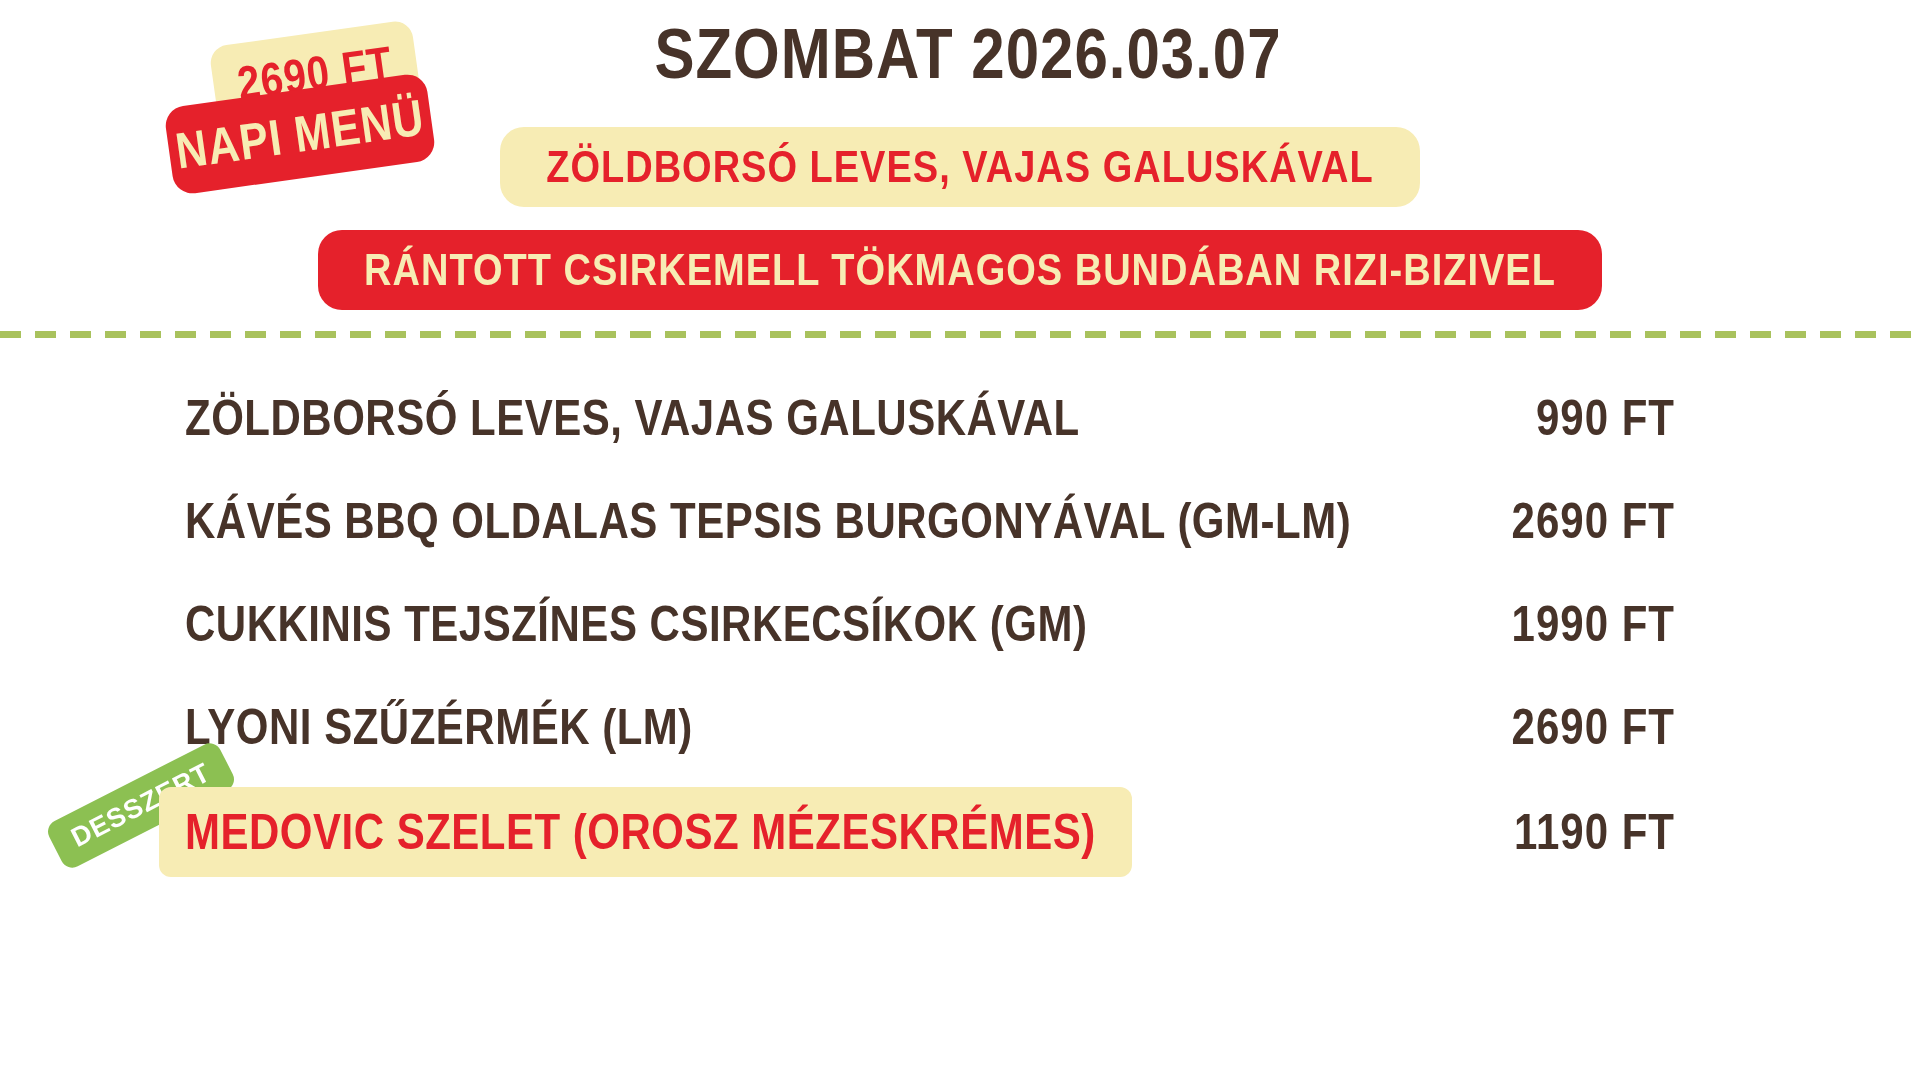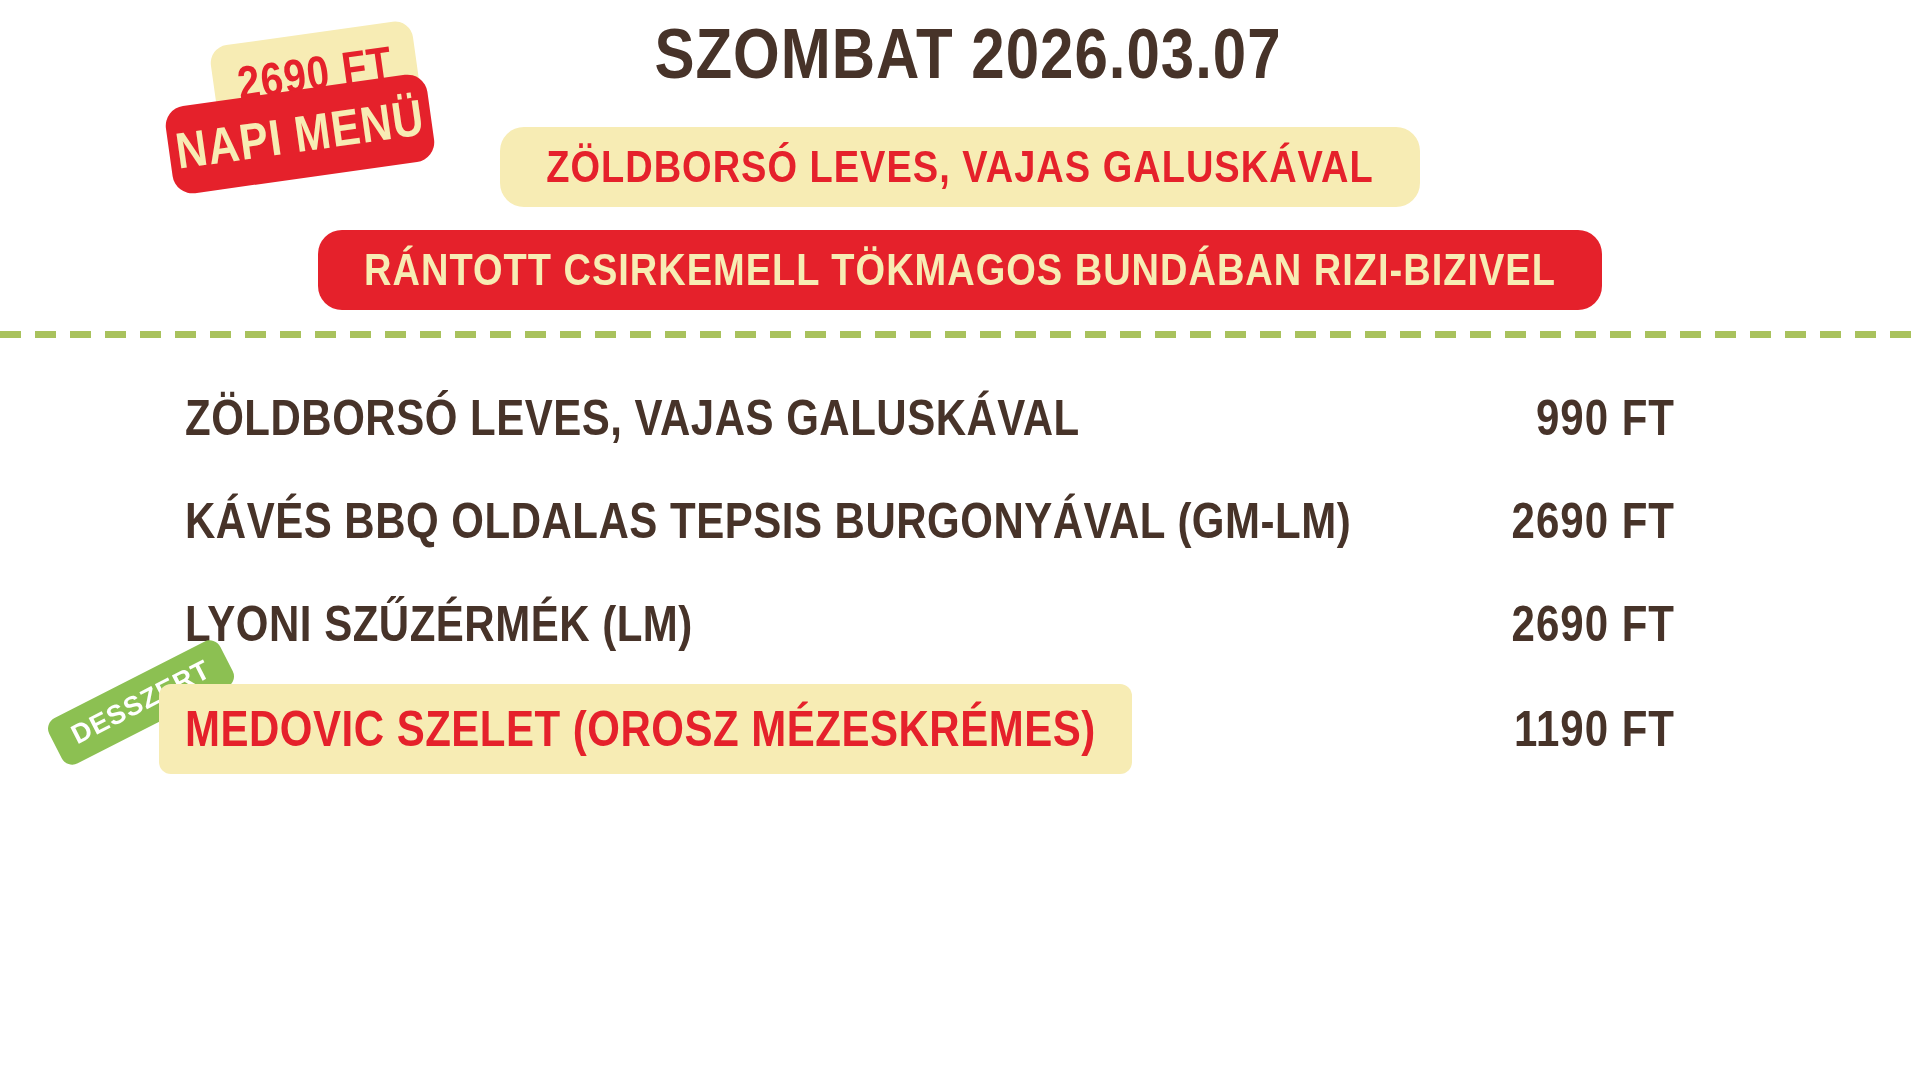--- a/index.html
+++ b/index.html
@@ -149,20 +149,24 @@
   <div class="menu-list" id="menu-list">
       <div class="menu-row">
         <span class="item-name">ZÖLDBORSÓ LEVES, VAJAS GALUSKÁVAL</span>
         <span class="item-price">990 FT</span>
       </div>
       <div class="menu-row">
         <span class="item-name">KÁVÉS BBQ OLDALAS TEPSIS BURGONYÁVAL (GM-LM)</span>
         <span class="item-price">2690 FT</span>
       </div>
       <div class="menu-row">
+        <span class="item-name">CUKKINIS TEJSZÍNES CSIRKECSÍKOK (GM)</span>
+        <span class="item-price">1990 FT</span>
+      </div>
+      <div class="menu-row">
         <span class="item-name">LYONI SZŰZÉRMÉK (LM)</span>
         <span class="item-price">2690 FT</span>
       </div>
       <div class="menu-row dessert-row">
         <div class="dessert-badge">DESSZERT</div>
         <div class="dessert-box"><span class="item-name">MEDOVIC SZELET (OROSZ MÉZESKRÉMES)</span></div>
         <span class="item-price">1190 FT</span>
       </div>
     </div>
 

